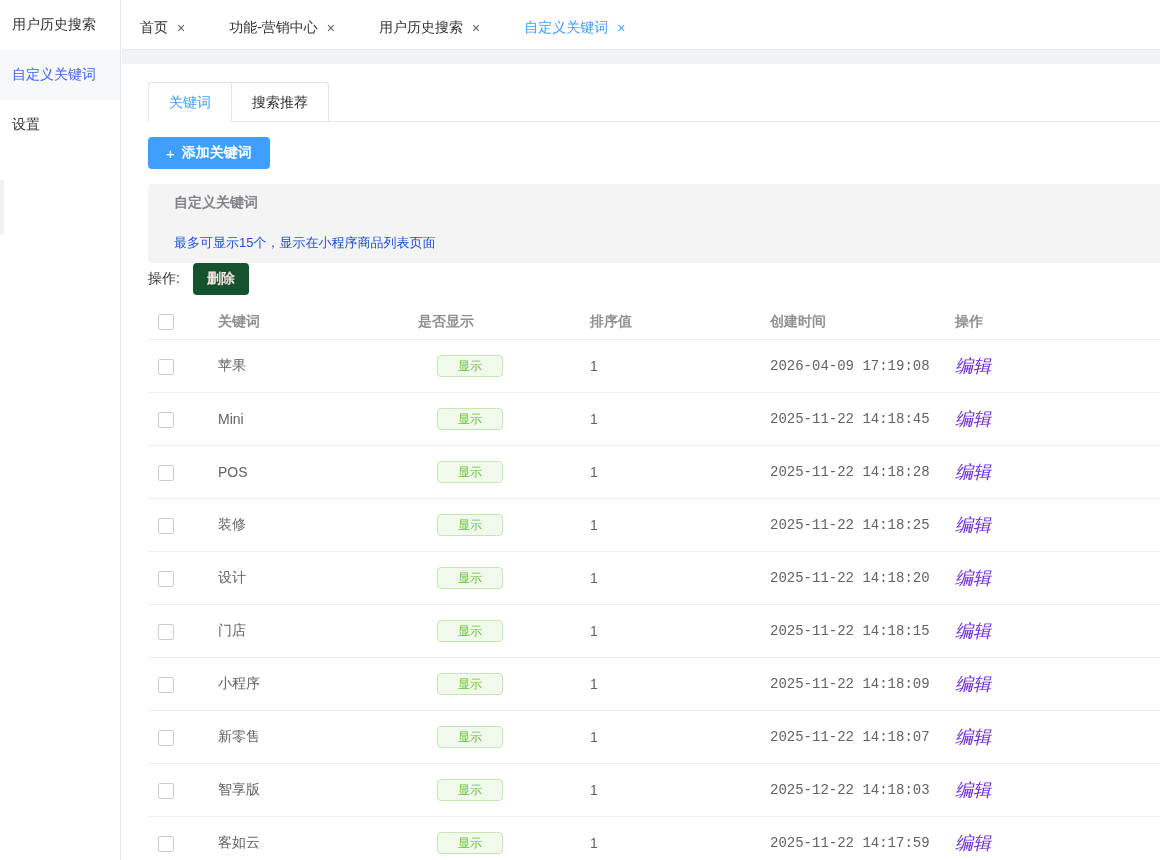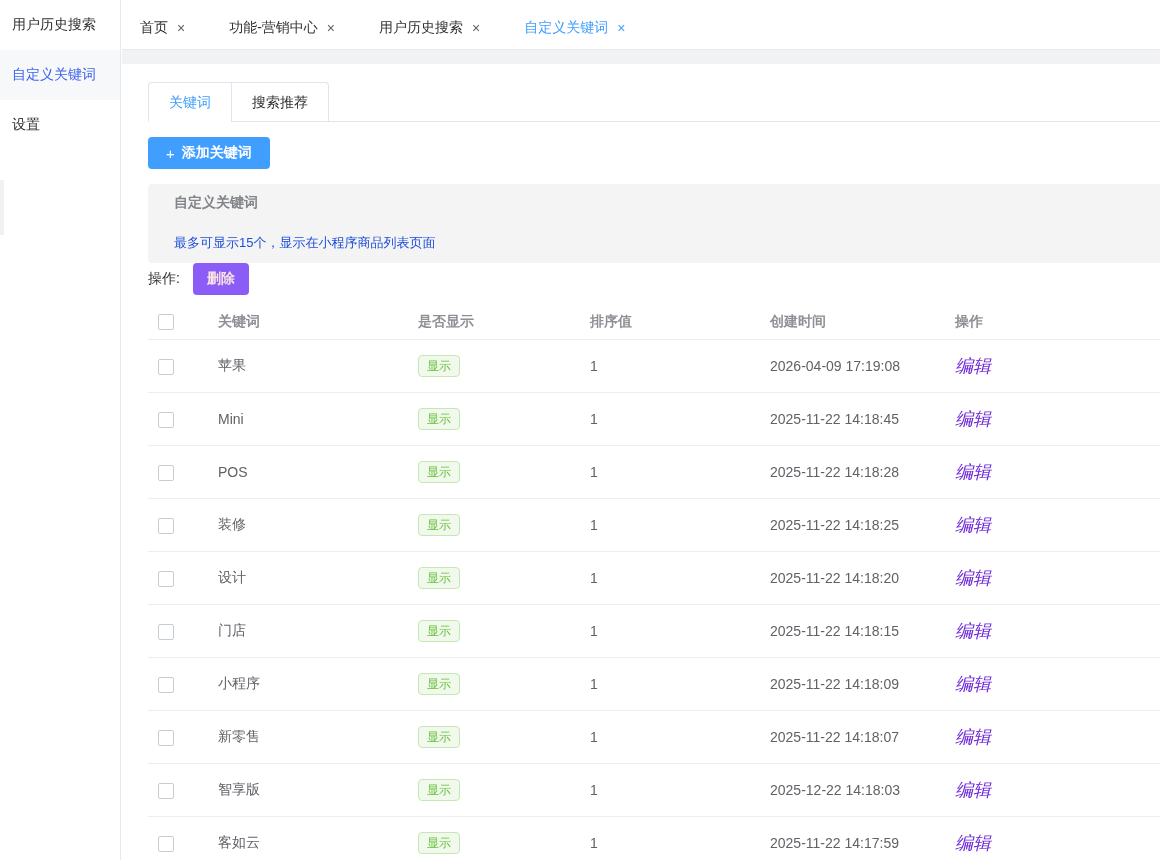--- a/index.html
+++ b/index.html
@@ -64,46 +64,46 @@
   .notice {
     margin-top:15px; margin-right:0; background:#f4f4f5; border-radius:4px 0 0 4px;
     padding:10px 0 11px 26px;
   }
   .notice-title { font-size:14px; font-weight:bold; color:#82848a; }
   .notice-desc { font-size:13px; color:#1d4ed8; margin-top:22px; }
 
   .action-row { display:flex; align-items:center; height:32px; }
   .action-label { font-size:14px; color:#303133; }
   .delete-btn {
-    margin-left:13px; height:32px; padding:0 14px; background:#8b5cf6; border:none;
+    margin-left:13px; height:32px; padding:0 14px; background:#14532d; border:none;
     border-radius:4px; color:#fbe3e4; font-size:14px; font-weight:bold;
     cursor:not-allowed; font-family:inherit;
   }
 
   
   .table { margin-top:9px; }
   .thead { display:flex; align-items:center; height:36px; border-bottom:1px solid #ebeef5; }
   .th { font-size:14px; color:#8e9095; font-weight:bold; }
   .row { display:flex; align-items:center; height:53px; border-bottom:1px solid #ebeef5; }
   .cell { padding-left:10px; overflow:hidden; white-space:nowrap; }
   .c1 { width:60px; }
   .c2 { width:200px; }
   .c3 { width:172px; }
   .c4 { width:180px; }
-  .c5 { width:185px; }
+  .c5 { width:185px;font-family:Liberation Mono, monospace; }
   .c6 { flex:1; }
   .td { font-size:14px; color:#606266; }
   .checkbox {
     display:inline-block; width:16px; height:16px; background:#fff;
     border:1px solid #c8ccd4; border-radius:2px; cursor:pointer; vertical-align:middle;
   }
   .badge {
-    display:inline-block; height:22px; line-height:20px; padding:0 8px;
+    display:inline-block; height:22px; line-height:20px; padding:0 20px;
     background:#f0f9eb; border:1px solid #c5e7b3; border-radius:4px;
-    color:#67c23a; font-size:12px;
+    color:#67c23a; font-size:12px;margin-left:19px;
   }
   .edit-link { color:#6d28d9; font-size:18px; cursor:pointer;font-style:italic; }
 </style>
 </head>
 <body>
 
 <div class="sidebar">
   <div>
       <div class="side-item">
         <span>用户历史搜索</span>

